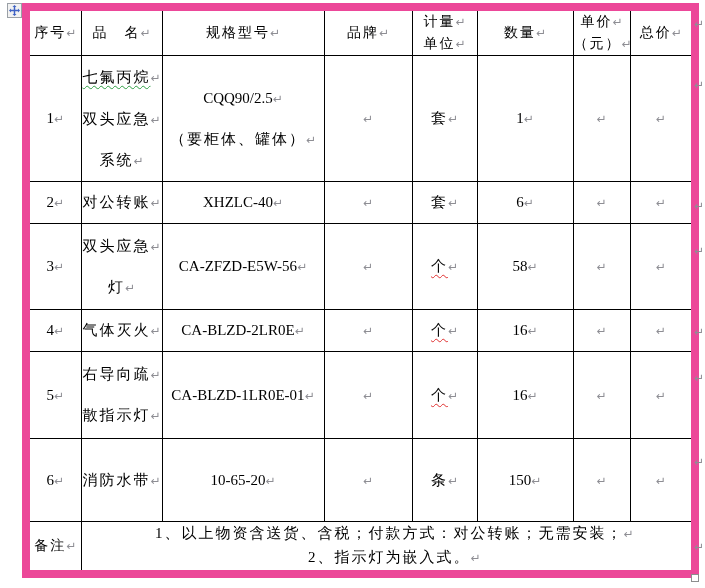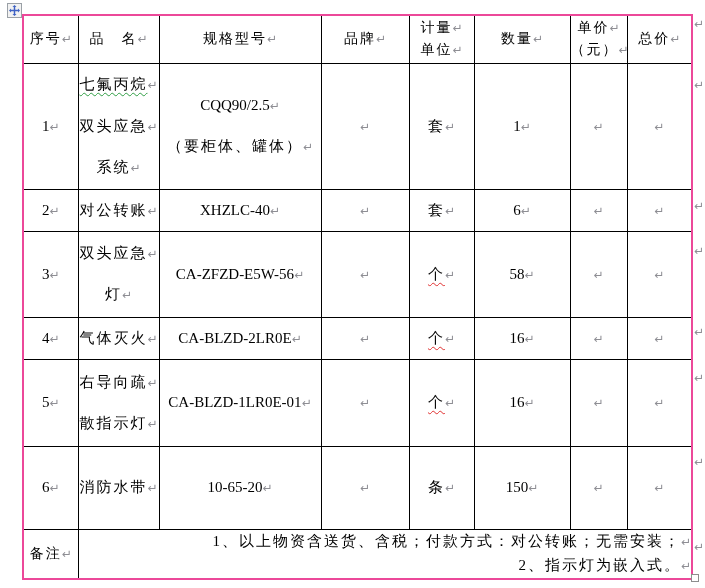--- a/index.html
+++ b/index.html
@@ -10,23 +10,23 @@
     position:absolute; left:7px; top:3px; width:15px; height:15px;
     background:#f2f2f2; border:1px solid #9aa0a6;
     display:flex; align-items:center; justify-content:center; cursor:move;
   }
   .resize-handle {
     position:absolute; left:691px; top:574px; width:8px; height:8px;
     background:#ffffff; border:1px solid #8e8e8e; cursor:nwse-resize;
   }
 
   table.goods {
-    position:absolute; left:22px; top:14px; width:669px;
+    position:absolute; left:22px; top:3px; width:669px;
     border-collapse:collapse; table-layout:fixed;
-    border:2px solid #ec4899;
+    border:8px solid #ec4899;
   }
   td { border:1px solid #000; text-align:center; vertical-align:middle; padding:0; overflow:hidden; }
 
   
   tr.rh  { height:48px; }
   tr.r0  { height:126px; }
   tr.r1  { height:40px; }
   tr.r2  { height:86px; }
   tr.r3  { height:41px; }
   tr.r4  { height:87px; }
@@ -38,21 +38,21 @@
   tr.rh .line { line-height:21px; }
 
   
   tbody td { font-size:15px; }
   tbody .line { line-height:40px; }
   .cjk { letter-spacing:2px; }
 
   
   tr.rf td.label { font-size:14px; letter-spacing:3px; }
   tr.rf td.label .line { line-height:23px; }
-  tr.rf td.note { text-align:right; padding-left:16px; font-size:15px; letter-spacing:5px; }
+  tr.rf td.note { text-align:center; padding-left:16px; font-size:15px; letter-spacing:5px; }
   tr.rf td.note .line { line-height:23px; }
 
   .line { white-space:nowrap; }
   .pilcrow {
     color:#8e8e94; font-size:12px; letter-spacing:0;
     font-family:"DejaVu Sans",sans-serif; vertical-align:baseline;
   }
   .wavy-green { text-decoration:underline wavy #2f9e44; text-decoration-thickness:1px; text-underline-offset:3px;font-family:Liberation Mono, monospace; }
   .wavy-red   { text-decoration:underline wavy #e03131; text-decoration-thickness:1px; text-underline-offset:3px; }
 

